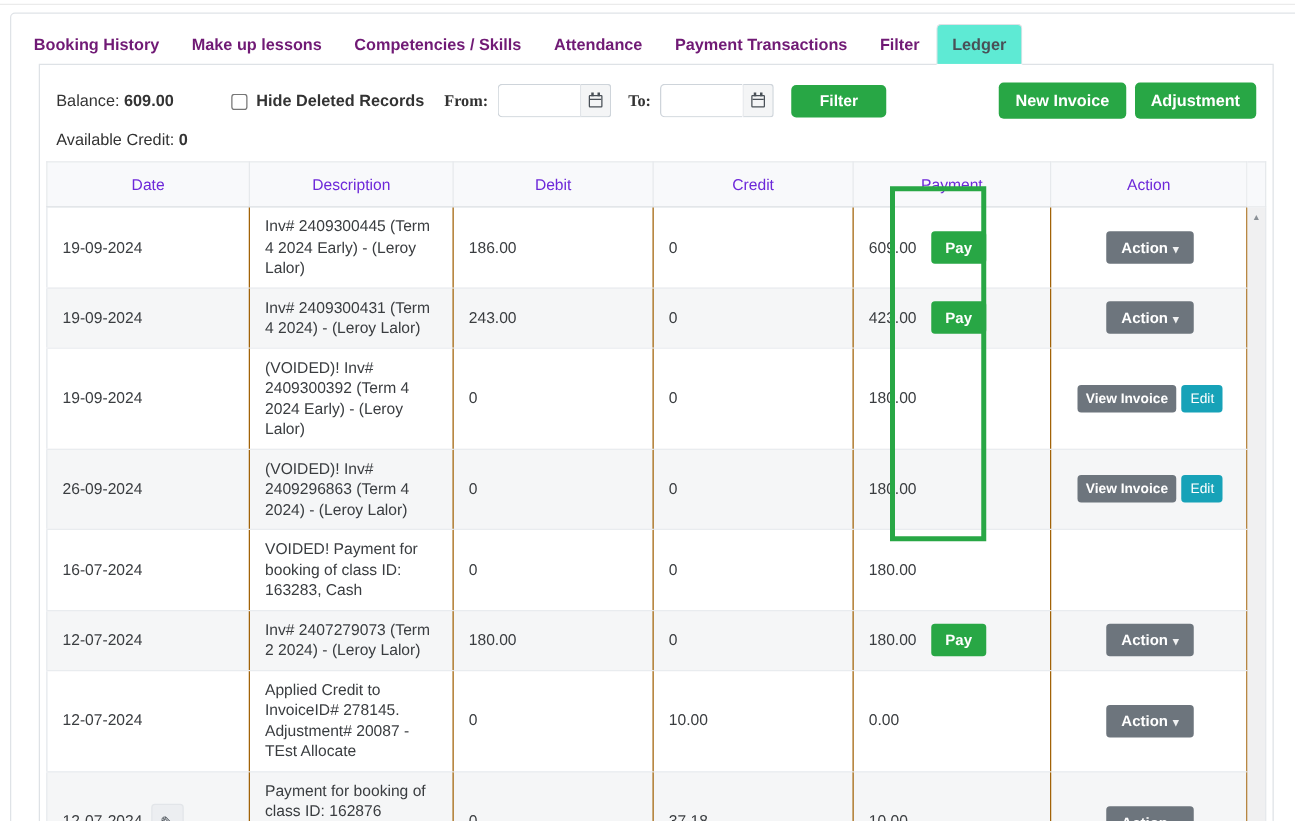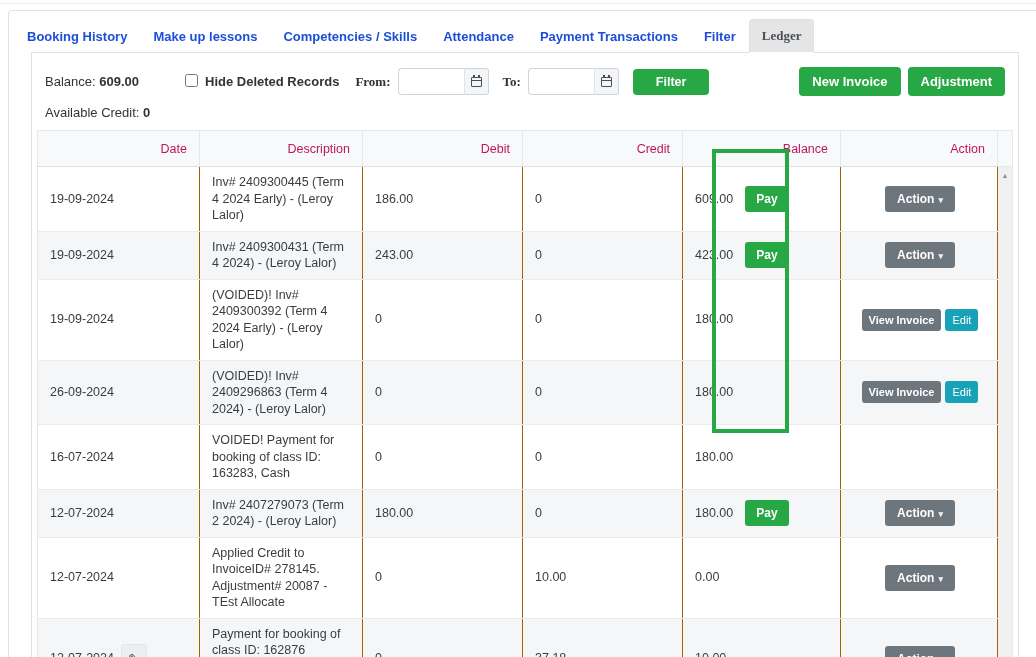--- a/index.html
+++ b/index.html
@@ -5,33 +5,33 @@
   * { margin:0; padding:0; box-sizing:border-box; }
   html,body { width:1036px; height:657px; overflow:hidden; background:#fff;
     font-family:"Liberation Sans", sans-serif; color:#333; position:relative; }
   .top-line { position:absolute; top:3px; left:0; width:100%; border-top:1px solid #ebebeb; }
 
   .card { position:absolute; top:10px; left:8px; right:-6px; bottom:-12px;
     border:1px solid #dfe3e7; border-radius:4px 0 0 0; background:#fff; }
 
   
   .tab-nav { display:flex; align-items:flex-end; padding:8px 0 0 5px; position:relative; z-index:2; margin-bottom:-1px; }
-  .tab-link { padding:8px 12px; font-size:13px; font-weight:700; color:#1d4ed8; cursor:pointer;
+  .tab-link { padding:8px 12px; font-size:13px; font-weight:700; color:#701a75; cursor:pointer;
     border:1px solid transparent; white-space:nowrap; }
-  .tab-link.active { color:#495057; background:#e5e5e5; border-color:#dee2e6 #dee2e6 #fff #dee2e6;
-    border-radius:4px 4px 0 0;font-family:Liberation Serif, serif; }
+  .tab-link.active { color:#495057; background:#5eead4; border-color:#dee2e6 #dee2e6 #fff #dee2e6;
+    border-radius:4px 4px 0 0; }
 
   
   .panel { margin:0 22px; border:1px solid #dee2e6; background:#fff; padding:4px 5px 0 5px; height:640px; }
 
   
   .toolbar { display:flex; align-items:center; padding:10px 8px 0 8px; font-size:13px; }
   .balance { width:140px; }
   .bold { font-weight:700; }
-  .chk-group { display:flex; align-items:flex-start; gap:7px; font-weight:700; margin-right:16px; }
+  .chk-group { display:flex; align-items:flex-end; gap:7px; font-weight:700; margin-right:16px; }
   .chk-group input { width:13px; height:13px; }
   .fld-label { font-weight:700; margin-right:7px;font-family:Liberation Serif, serif; }
   .date-group { display:flex; align-items:stretch; height:27px; margin-right:14px; }
   .date-group input { width:66px; border:1px solid #ced4da; border-right:none; border-radius:4px 0 0 4px;
     padding:0 6px; font-size:12px; outline:none; }
   .date-addon { width:25px; background:#f4f5f6; border:1px solid #ced4da; border-radius:0 0 0 0;
     border-left:1px solid #e1e4e8; display:flex; align-items:center; justify-content:center; border-radius:0 3px 3px 0;}
   .cal { width:11px; height:10px; border:1px solid #495057; border-radius:1px; position:relative; }
   .cal::before { content:""; position:absolute; top:2px; left:0; right:0; border-top:1px solid #495057; }
   .cal::after { content:""; position:absolute; top:-3px; left:1px; width:2px; height:3px; background:#495057;
@@ -41,21 +41,21 @@
   .spacer { flex:1; }
   .btn-top { background:#28a745; font-size:13px; font-weight:600; padding:7px 13px; border-radius:4px; margin-left:7px; }
   .toolbar2 { padding:9px 8px 0 8px; font-size:13px; }
 
   
   .table-area { display:flex; margin-top:10px; }
   table { border-collapse:collapse; table-layout:fixed; width:960px; font-size:12.5px; border:1px solid #e4e7eb; }
   col.c-date{width:162px;} col.c-desc{width:163px;} col.c-debit{width:160px;}
   col.c-credit{width:160px;} col.c-bal{width:158px;} col.c-act{width:157px;}
   th { background:#f8f9fb; border:1px solid #e6e9ec; border-bottom:1px solid #dcdfe3;
-    padding:0 12px; height:36px; text-align:right; font-weight:400; color:#be185d; font-size:12.5px; }
+    padding:0 12px; height:36px; text-align:center; font-weight:400; color:#6d28d9; font-size:12.5px; }
   td { border-right:1px solid #a16207; border-bottom:1px solid #e9ecef; padding:7px 10px 7px 12px;
     vertical-align:middle; color:#3a3d40; line-height:1.32; }
   tr.striped td { background:#f5f6f7; }
   .cell-date { white-space:nowrap; }
   .date-flex { display:flex; align-items:center; }
   .pencil-btn { margin-left:7px; width:26px; height:29px; background:#eceef1; border:1px solid #e2e5e9;
     border-radius:3px; color:#495057; font-size:14px; cursor:pointer; display:inline-flex;
     align-items:center; justify-content:center; }
   .balance-cell { display:flex; align-items:center; gap:12px; }
   .pay-btn { background:#28a745; border-radius:3px; padding:6px 11px; font-size:12px; font-weight:700; }
@@ -138,21 +138,21 @@
           <col class="c-credit">
             <col class="c-bal">
             <col class="c-act">
         </colgroup>
         <thead>
           <tr>
               <th>Date</th>
               <th>Description</th>
               <th>Debit</th>
               <th>Credit</th>
-              <th>Balance</th>
+              <th>Payment</th>
               <th>Action</th>
             </tr>
         </thead>
         <tbody>
             <tr>
               <td class="cell-date">
                 <div class="date-flex">
                   <span>19-09-2024</span>
                 </div>
               </td>

